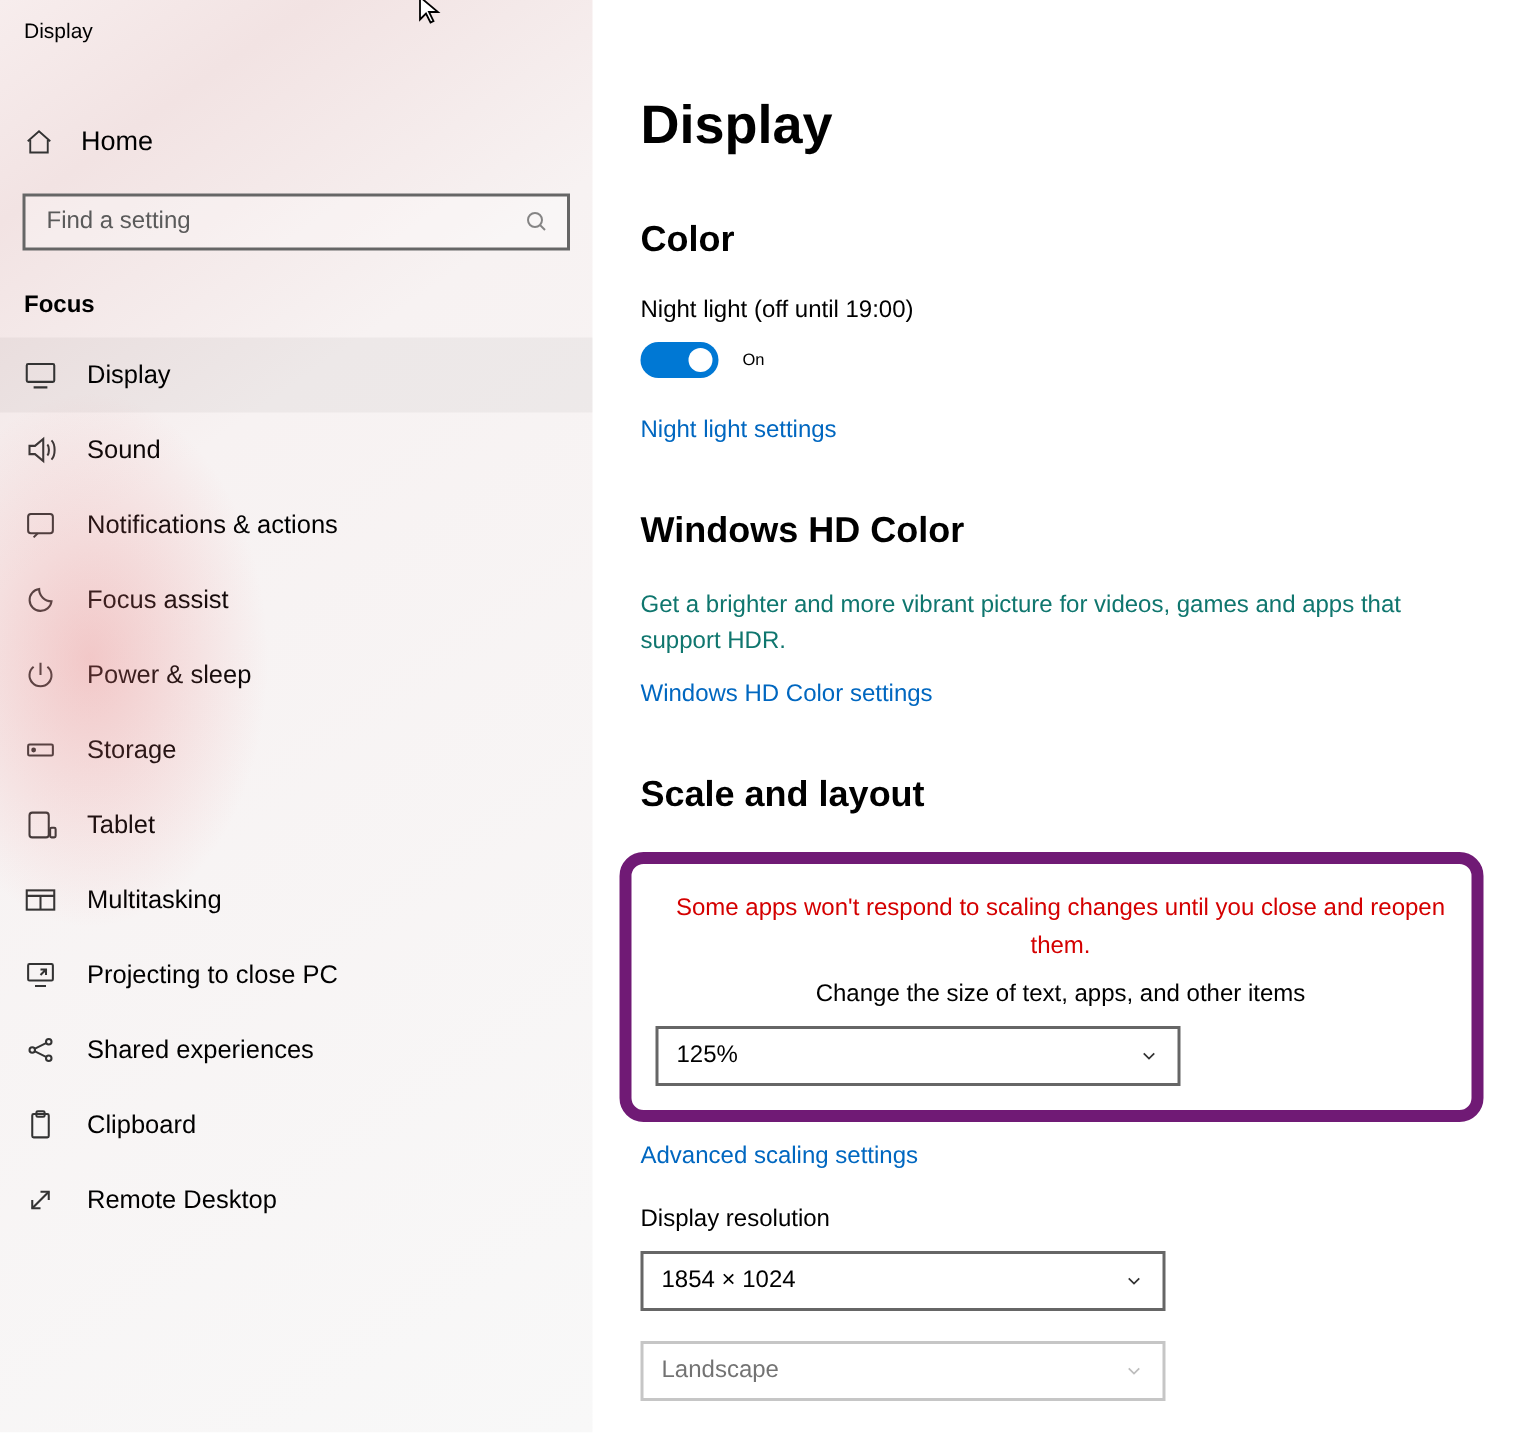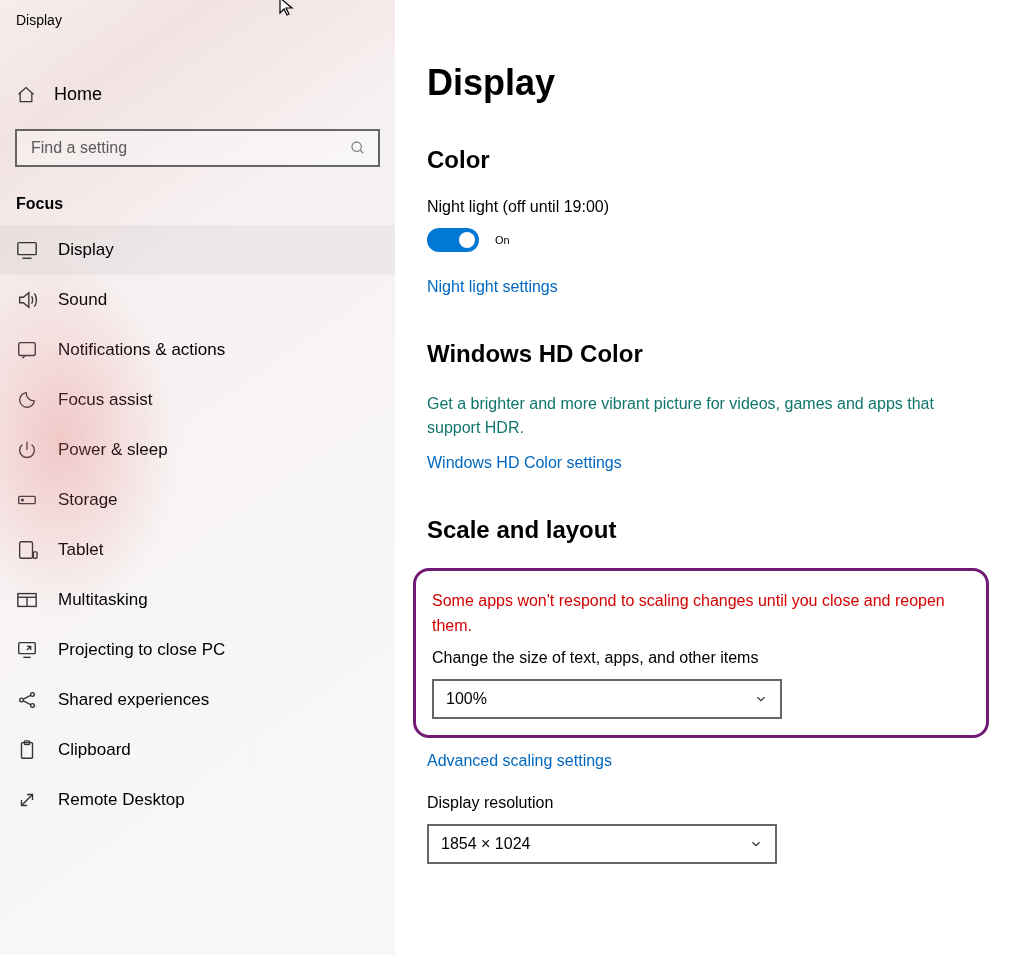--- a/index.html
+++ b/index.html
@@ -133,26 +133,27 @@
     display: inline-block;
   }
   .desc-text {
     color: #0f766e;
     font-size: 16px;
     margin-bottom: 14px;
     line-height: 1.5;
     max-width: 560px;
   }
   .highlight-box {
-    border: 3px solid #701a75;
+    border: 8px solid #701a75;
     border-radius: 16px;
     padding: 18px 4px 16px 16px;
     margin-bottom: 6px;
     margin-left: -14px;
     margin-right: 2px;
+    text-align: center;
   }
   .warning {
     color: #d40000;
     font-size: 16px;
     line-height: 1.55;
     margin-bottom: 10px;
   }
   .combo {
     position: relative;
     width: 350px;
@@ -348,21 +349,21 @@
   <div class="desc-text">Get a brighter and more vibrant picture for videos, games and apps that support HDR.</div>
   <a class="link">Windows HD Color settings</a>
 
   
   <div class="subheading">Scale and layout</div>
 
   <div class="highlight-box">
     <div class="warning">Some apps won't respond to scaling changes until you close and reopen them.</div>
     <div class="setting-label">Change the size of text, apps, and other items</div>
     <div class="combo">
-      <span class="combo-text">100%</span>
+      <span class="combo-text">125%</span>
       <span class="combo-chevron">
         <svg width="14" height="14" viewBox="0 0 24 24" fill="none" stroke="#333" stroke-width="2">
             <polyline points="6 9 12 15 18 9"></polyline>
           </svg>
       </span>
     </div>
   </div>
 
   <div class="setting-block">
     <a class="link">Advanced scaling settings</a>
@@ -374,14 +375,22 @@
       <span class="combo-text">1854 × 1024</span>
       <span class="combo-chevron">
         <svg width="14" height="14" viewBox="0 0 24 24" fill="none" stroke="#333" stroke-width="2">
             <polyline points="6 9 12 15 18 9"></polyline>
           </svg>
       </span>
     </div>
   </div>
 
   <div class="setting-block" style="margin-top:20px;">
+    <div class="combo disabled">
+      <span class="combo-text">Landscape</span>
+      <span class="combo-chevron">
+        <svg width="14" height="14" viewBox="0 0 24 24" fill="none" stroke="#888" stroke-width="2">
+            <polyline points="6 9 12 15 18 9"></polyline>
+          </svg>
+      </span>
+    </div>
   </div>
 </div>
 
 </body></html>

